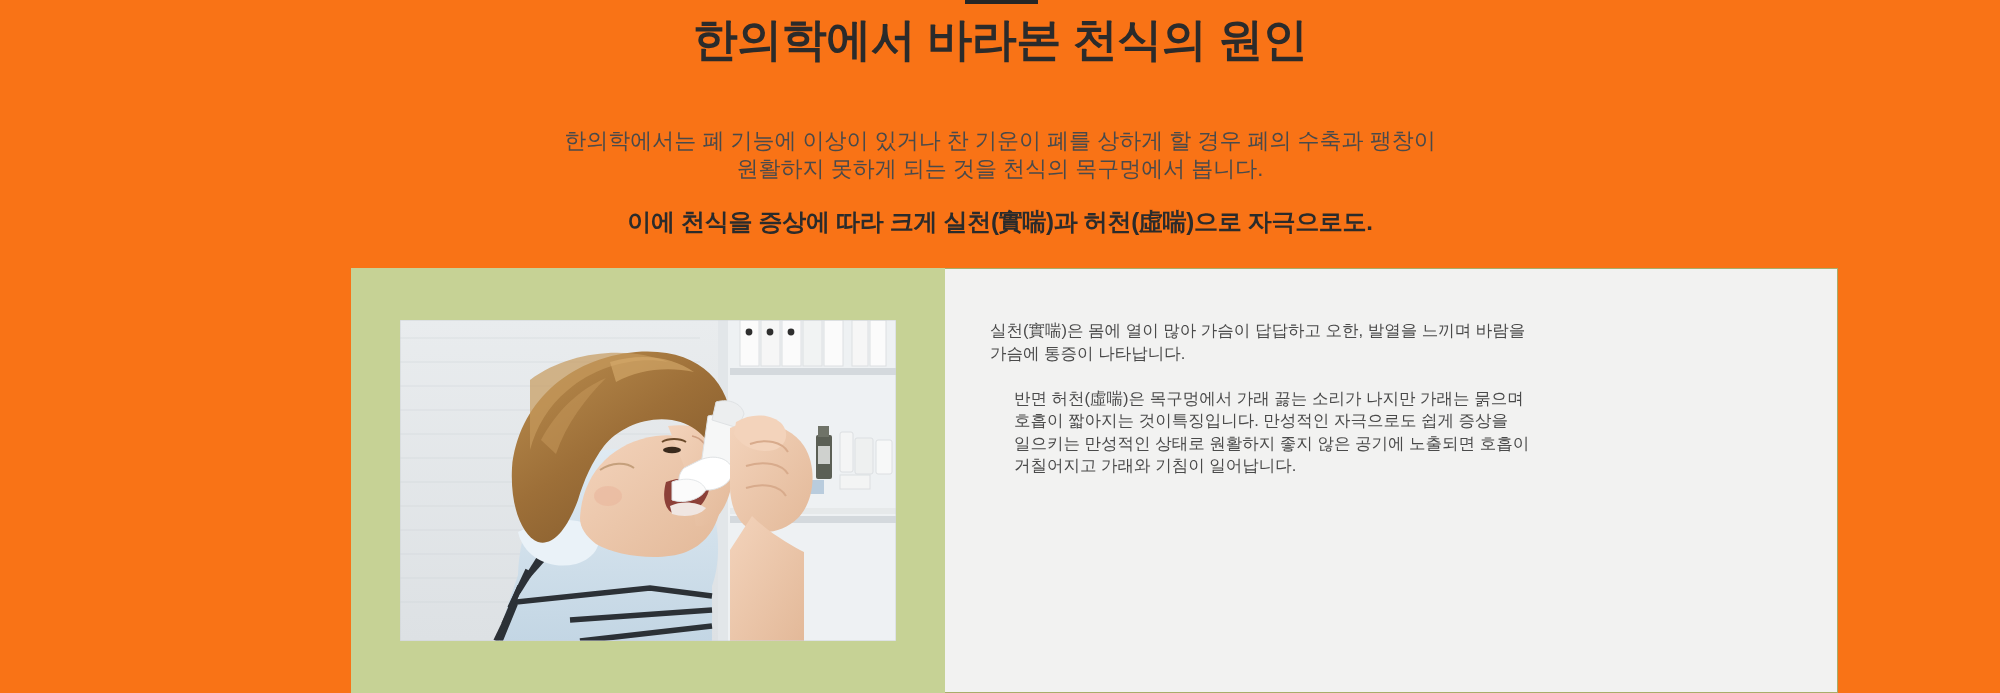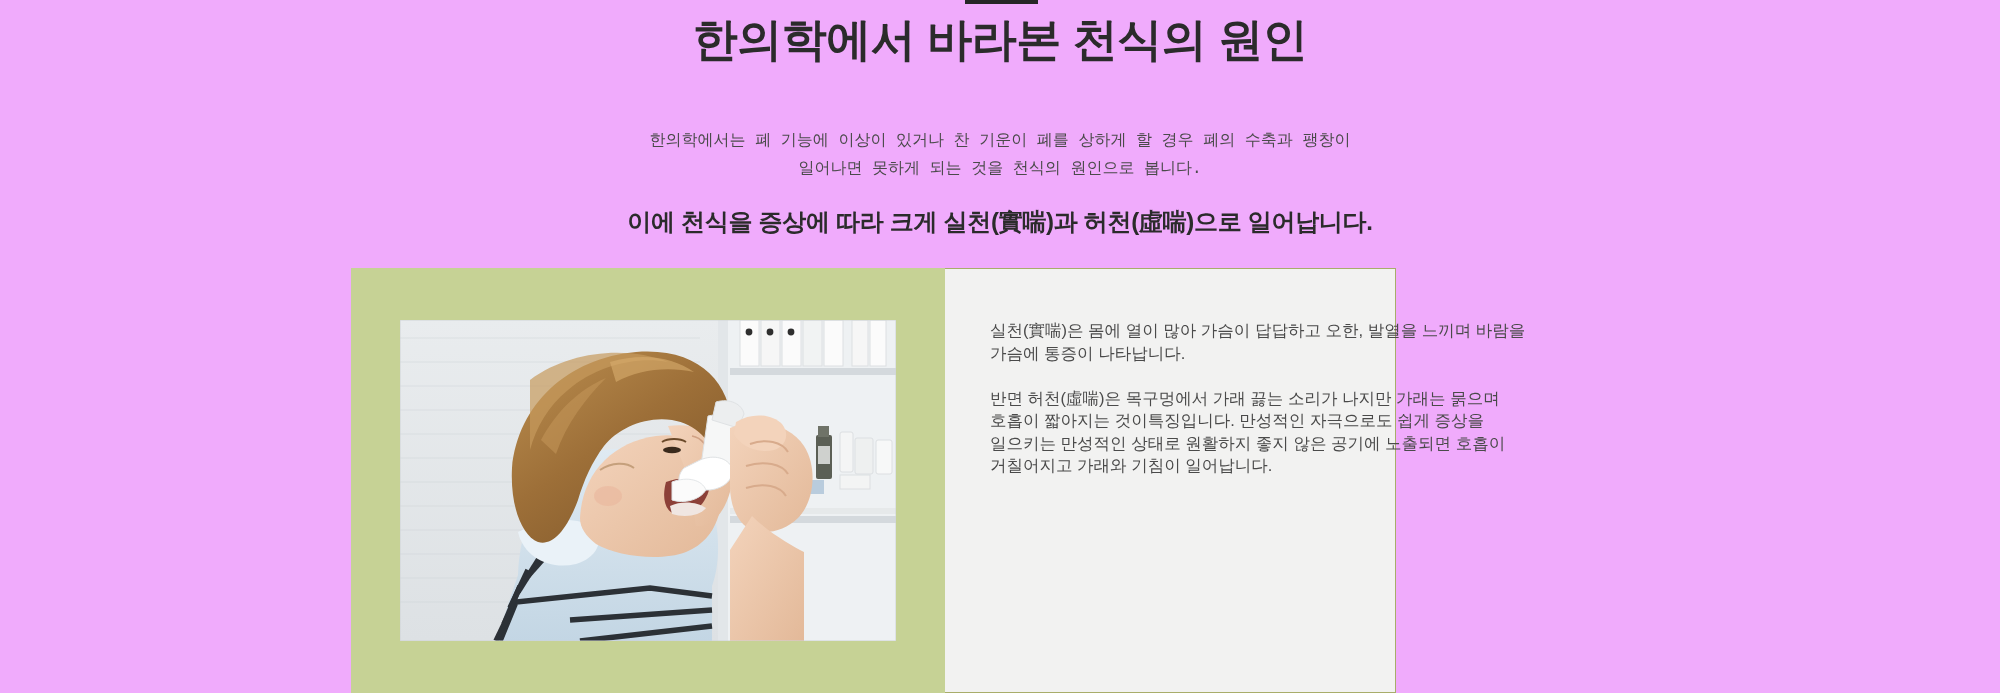--- a/index.html
+++ b/index.html
@@ -7,21 +7,21 @@
     width: 2000px;
     height: 693px;
     background: #ffffff;
     font-family: "Liberation Sans", "DejaVu Sans", sans-serif;
     overflow: hidden;
   }
   .page {
     position: relative;
     width: 2000px;
     height: 693px;
-    background: #f0abfc;
+    background: #f97316;
   }
 
   
   .top-rule {
     position: absolute;
     left: 965px;
     top: 0px;
     width: 73px;
     height: 4px;
     background: #262626;
@@ -41,25 +41,24 @@
     letter-spacing: -0.5px;
   }
 
   
   .lead {
     position: absolute;
     left: 0;
     top: 127px;
     width: 2000px;
     text-align: center;
-    font-size: 16px;
+    font-size: 22px;
     line-height: 28px;
     color: #4a4a4a;
     font-weight: 400;
-    font-family: Liberation Mono, monospace;
   }
   .lead .ln { display: block; }
 
   
   .emphasis {
     position: absolute;
     left: 0;
     top: 205px;
     width: 2000px;
     text-align: center;
@@ -68,21 +67,21 @@
     font-weight: 700;
     color: #2b2b2b;
     letter-spacing: -0.3px;
   }
 
   
   .card {
     position: absolute;
     left: 351px;
     top: 268px;
-    width: 1045px;
+    width: 1487px;
     height: 425px;
     display: flex;
   }
   .card-left {
     width: 594px;
     height: 100%;
     background: #c6d295;
     position: relative;
     flex: 0 0 auto;
   }
@@ -111,38 +110,38 @@
   .body-copy {
     position: absolute;
     left: 45px;
     top: 50px;
     right: 20px;
     font-size: 16.5px;
     line-height: 22.5px;
     color: #4a4a4a;
   }
   .body-copy p { margin: 0; }
-  .body-copy p + p { margin-top: 22.5px; }
+  .body-copy p + p { margin-top: 22.5px; margin-left: 24px; }
   .body-copy .ln { display: block; white-space: nowrap; }
 </style>
 </head>
 <body>
 
 <div class="page">
 
   <div class="top-rule"></div>
 
   <h1 class="headline">한의학에서 바라본 천식의 원인</h1>
 
   <div class="lead">
     <span class="ln">한의학에서는 폐 기능에 이상이 있거나 찬 기운이 폐를 상하게 할 경우 폐의 수축과 팽창이</span>
-    <span class="ln">일어나면 못하게 되는 것을 천식의 원인으로 봅니다.</span>
+    <span class="ln">원활하지 못하게 되는 것을 천식의 목구멍에서 봅니다.</span>
   </div>
 
-  <div class="emphasis">이에 천식을 증상에 따라 크게 실천(實喘)과 허천(虛喘)으로 일어납니다.</div>
+  <div class="emphasis">이에 천식을 증상에 따라 크게 실천(實喘)과 허천(虛喘)으로 자극으로도.</div>
 
   <div class="card">
 
     <div class="card-left">
       <div class="photo">
         <svg viewBox="0 0 496 321" xmlns="http://www.w3.org/2000/svg" aria-hidden="true">
           <defs>
             <linearGradient id="wallg" x1="0" y1="0" x2="0" y2="1">
               <stop offset="0" stop-color="#e9ecee"></stop>
               <stop offset="1" stop-color="#dde1e4"></stop>

